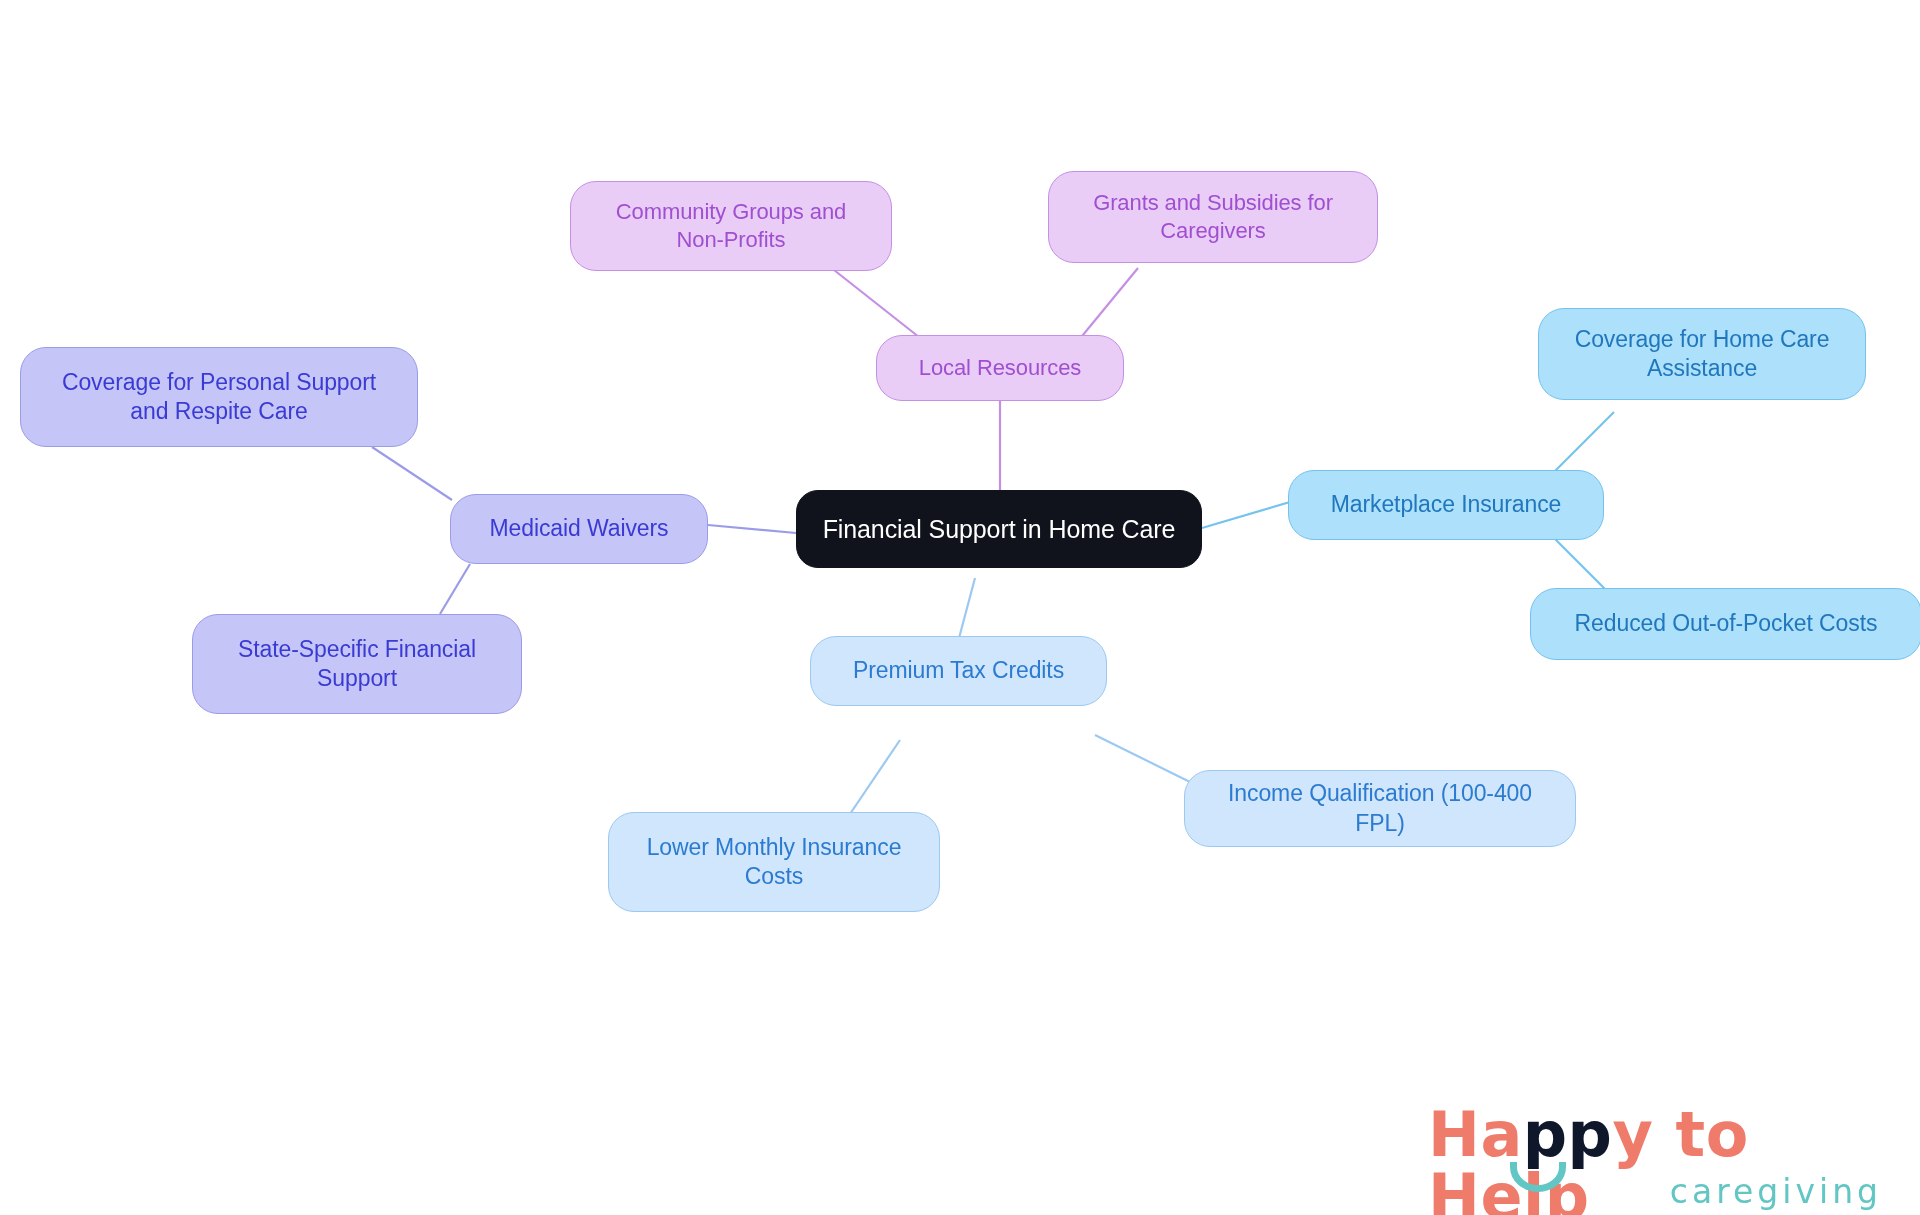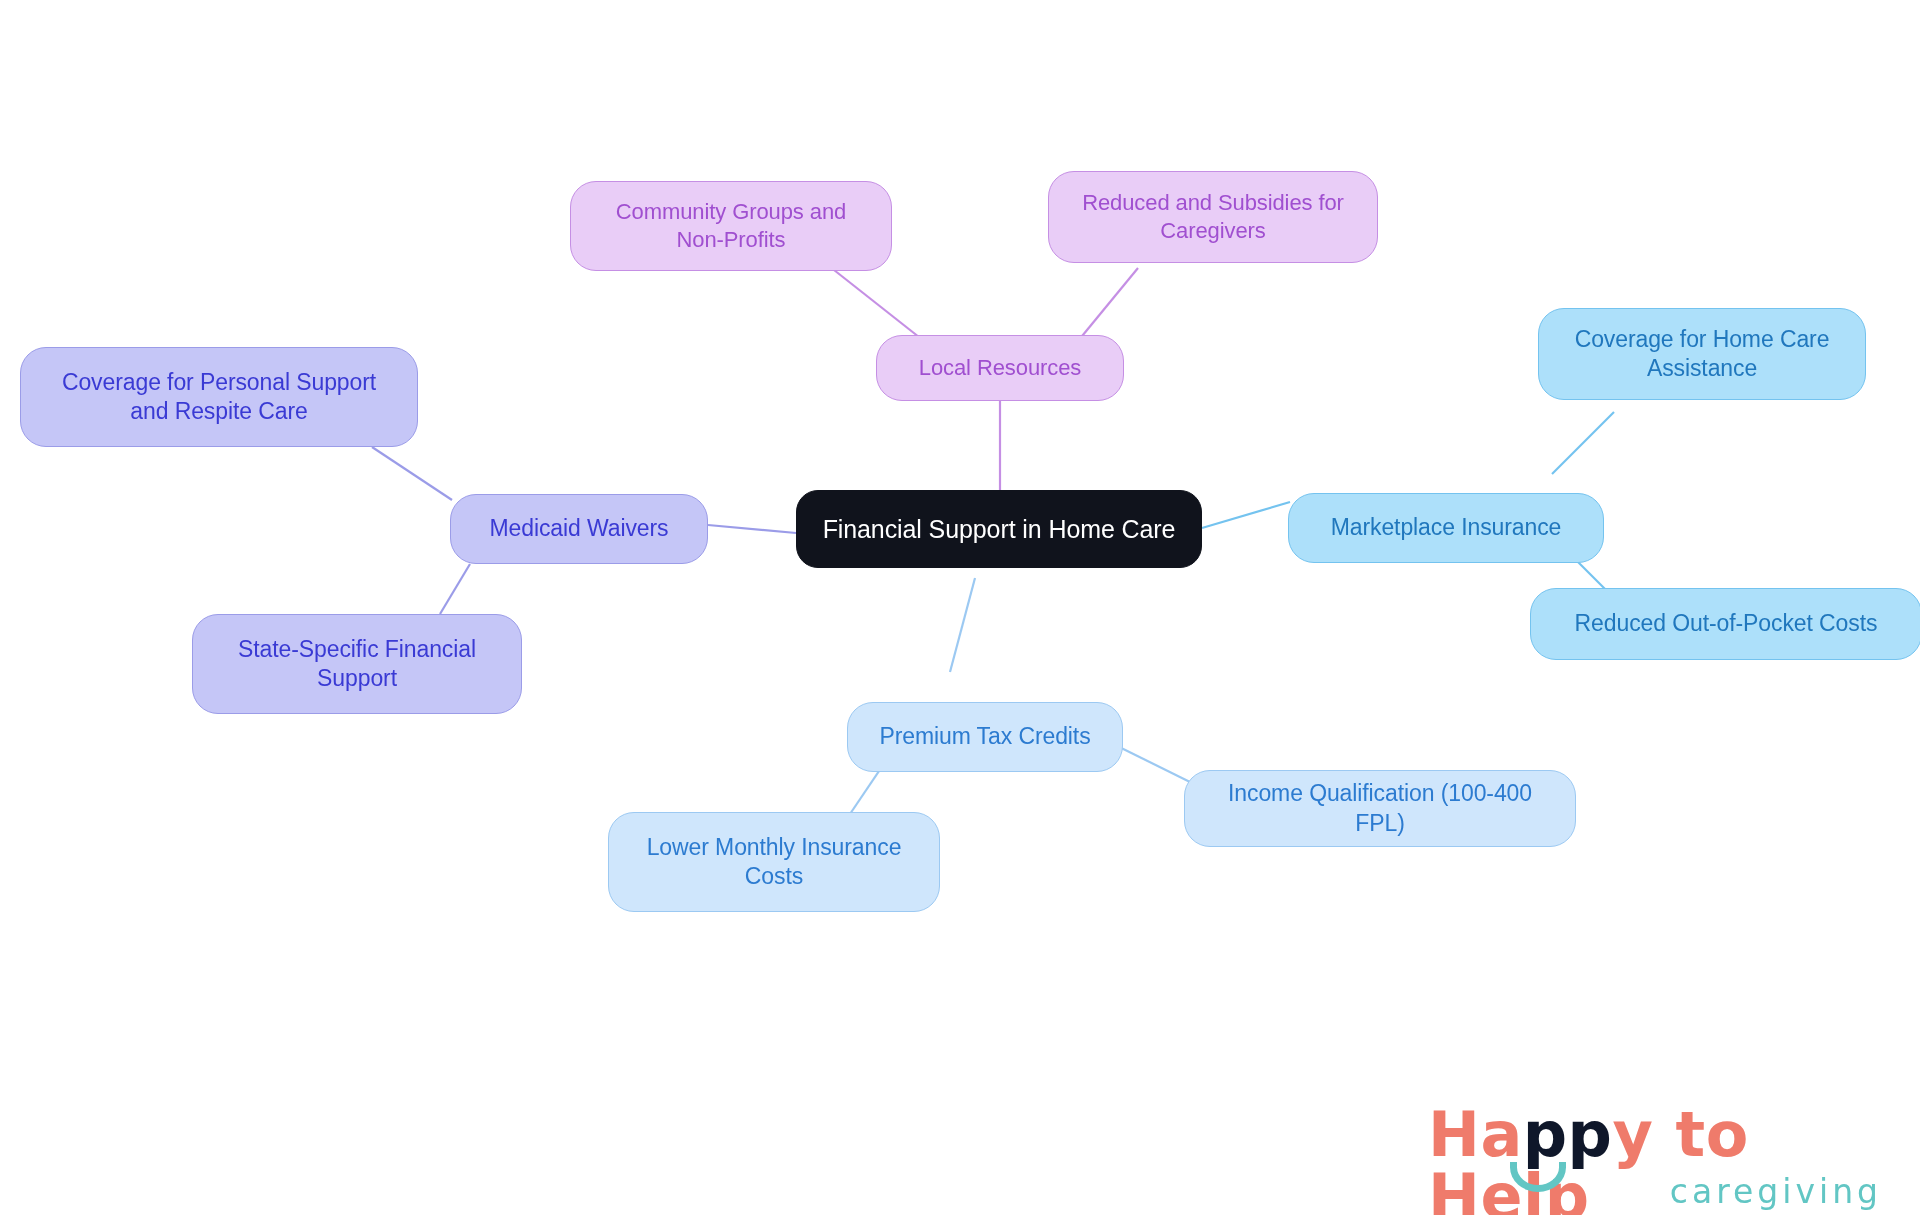--- a/index.html
+++ b/index.html
@@ -149,52 +149,52 @@
   <div class="node purple" style="left:876px; top:335px; width:248px; height:66px;">
     <span>Local Resources</span>
   </div>
 
   <div class="node purple" style="left:570px; top:181px; width:322px; height:90px;">
     <span>Community Groups and
 Non-Profits</span>
   </div>
 
   <div class="node purple" style="left:1048px; top:171px; width:330px; height:92px;">
-    <span>Reduced and Subsidies for
+    <span>Grants and Subsidies for
 Caregivers</span>
   </div>
 
   <div class="node periwinkle" style="left:450px; top:494px; width:258px; height:70px;">
     <span>Medicaid Waivers</span>
   </div>
 
   <div class="node periwinkle" style="left:20px; top:347px; width:398px; height:100px;">
     <span>Coverage for Personal Support
 and Respite Care</span>
   </div>
 
   <div class="node periwinkle" style="left:192px; top:614px; width:330px; height:100px;">
     <span>State-Specific Financial
 Support</span>
   </div>
 
-  <div class="node blue" style="left:1288px; top:470px; width:316px; height:70px;margin-top:23px;">
+  <div class="node blue" style="left:1288px; top:470px; width:316px; height:70px;">
     <span>Marketplace Insurance</span>
   </div>
 
   <div class="node blue" style="left:1538px; top:308px; width:328px; height:92px;">
     <span>Coverage for Home Care
 Assistance</span>
   </div>
 
   <div class="node blue" style="left:1530px; top:588px; width:392px; height:72px;">
     <span>Reduced Out-of-Pocket Costs</span>
   </div>
 
-  <div class="node lightblue" style="left:810px; top:702px; width:276px; height:70px;margin-left:37px;">
+  <div class="node lightblue" style="left:810px; top:636px; width:297px; height:70px;">
     <span>Premium Tax Credits</span>
   </div>
 
   <div class="node lightblue" style="left:1184px; top:770px; width:392px; height:77px;">
     <span>Income Qualification (100-400
 FPL)</span>
   </div>
 
   <div class="node lightblue" style="left:608px; top:812px; width:332px; height:100px;">
     <span>Lower Monthly Insurance

